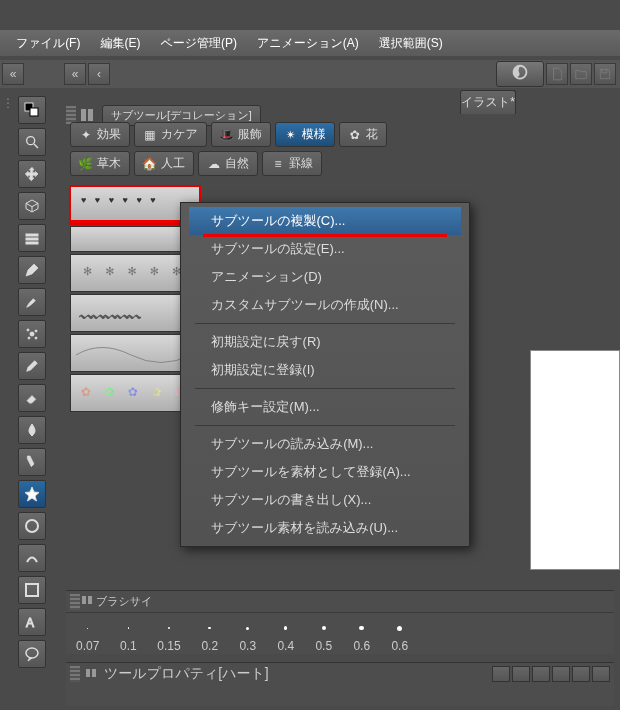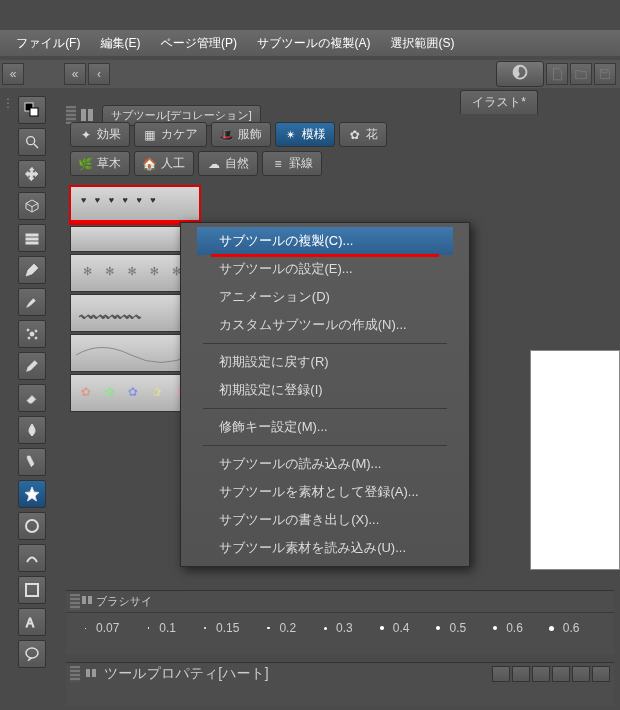--- a/index.html
+++ b/index.html
@@ -12,21 +12,21 @@
   
   .navstrip { position: absolute; top: 60px; left: 0; right: 0; height: 28px; background: #555; display: flex; align-items: center; }
   .nav-btn { width: 22px; height: 22px; background: linear-gradient(#6a6a6a,#555); border:1px solid #3a3a3a; margin-left:2px; display:flex; align-items:center; justify-content:center; color:#ccc; }
   .right-cluster { position:absolute; right:4px; top:0; display:flex; align-items:center; gap:2px; height:100%; }
   .logo-box { width:48px; height:26px; background:linear-gradient(#777,#555); border:1px solid #333; border-radius:3px; display:flex; align-items:center; justify-content:center; }
   .logo-box svg { fill:#ccc; }
   .tool-btn { width:22px; height:22px; background:linear-gradient(#6a6a6a,#555); border:1px solid #3a3a3a; display:flex; align-items:center; justify-content:center; }
 
   
   .tabstrip { position:absolute; top:90px; right:0; width:160px; height:24px; display:flex; align-items:center; }
-  .tab { background: linear-gradient(#666,#555); border:1px solid #333; border-bottom:none; padding:3px 11px; color:#ddd; border-radius:3px 3px 0 0; }
+  .tab { background: linear-gradient(#666,#555); border:1px solid #333; border-bottom:none; padding:3px 0; color:#ddd; border-radius:3px 3px 0 0; }
 
   
   .tool-col { position:absolute; top:90px; left:6px; width:52px; display:flex; flex-direction:column; gap:4px; padding-top:6px; }
   .tool-col .tbtn { width:28px; height:28px; background:linear-gradient(#6a6a6a,#555); border:1px solid #333; border-radius:2px; display:flex; align-items:center; justify-content:center; margin-left:12px; }
   .tool-col .tbtn.selected { background:linear-gradient(#2a6aa0,#1a4a7a); }
   .tool-col .tbtn svg { fill:#ddd; stroke:#ddd; }
 
   
   .left-edge { position:absolute; top:90px; left:2px; width:14px; display:flex; flex-direction:column; gap:8px; padding-top:6px; }
   .edge-dot { width:12px; height:12px; display:flex; justify-content:center; color:#888; }
@@ -43,32 +43,32 @@
   .cat-btn.sel { background:linear-gradient(#2f6fa6,#1d4d78); color:#fff; }
   .cat-icon { width:14px; height:14px; display:inline-flex; align-items:center; justify-content:center; }
 
   
   .brush-list { position:absolute; top:186px; left:70px; width:130px; display:flex; flex-direction:column; gap:2px; }
   .brush-item { height:38px; background:linear-gradient(#d8d8d8,#b0b0b0); border:1px solid #333; position:relative; overflow:hidden; }
   .brush-item.sel { outline:2px solid #e00000; outline-offset:-1px; }
   .brush-item .redline { position:absolute; left:0; right:0; bottom:0; height:3px; background:#e00; }
 
   
-  .ctx { position:absolute; top:222px; left:180px; width:290px; background:linear-gradient(#5b5b5b,#525252); border:1px solid #2a2a2a; box-shadow:3px 3px 10px rgba(0,0,0,.6); padding:4px 16px; }
+  .ctx { position:absolute; top:202px; left:180px; width:290px; background:linear-gradient(#5b5b5b,#525252); border:1px solid #2a2a2a; box-shadow:3px 3px 10px rgba(0,0,0,.6); padding:4px 8px; }
   .ctx-item { padding:5px 22px; color:#ddd; font-size:13px; cursor:default; position:relative; }
   .ctx-item.sel { background:linear-gradient(#3f79ad,#2d5d8d); color:#fff; }
   .ctx-item.sel::after { content:""; position:absolute; left:14px; right:14px; bottom:-2px; height:3px; background:#e00; }
   .ctx-sep { height:1px; background:#3a3a3a; margin:4px 6px; }
 
   
   .size-panel { position:absolute; bottom:56px; left:66px; right:6px; height:64px; background:#4d4d4d; border-top:1px solid #333; }
   .size-head { display:flex; align-items:center; gap:0; padding:2px 4px; border-bottom:1px solid #3a3a3a; }
   .size-head .grip { width:10px; height:16px; background:repeating-linear-gradient(#777 0 2px,#555 2px 4px); }
   .size-row { display:flex; gap:20px; padding:6px 10px; align-items:flex-end; }
-  .size-cell { display:flex; flex-direction:row; align-items:center; gap:2px; color:#ccc; font-size:10px; }
+  .size-cell { display:flex; flex-direction:column; align-items:center; gap:2px; color:#ccc; font-size:10px; }
   .dot-prev { width:18px; height:18px; display:flex; align-items:center; justify-content:center; }
   .dot-prev span { border-radius:50%; background:#fff; display:block; }
 
   
   .prop-panel { position:absolute; bottom:4px; left:66px; right:6px; height:44px; background:#4d4d4d; border-top:1px solid #333; }
   .prop-head { display:flex; align-items:center; gap:4px; padding:2px 4px; }
   .prop-head .grip { width:10px; height:16px; background:repeating-linear-gradient(#777 0 2px,#555 2px 4px); }
   .mini-icons { display:flex; gap:2px; margin-left:auto; }
   .mini-btn { width:18px; height:16px; background:linear-gradient(#666,#555); border:1px solid #333; }
 
@@ -80,21 +80,21 @@
   .leaf::before { content:"〰〰〰〰〰"; position:absolute; top:10px; left:8px; font-size:14px; color:#555; letter-spacing:-2px; }
   .flowers::before { content:"✿ ✿ ✿ ✿ ✿"; position:absolute; top:10px; left:10px; font-size:12px; letter-spacing:5px; background:linear-gradient(90deg,#e88,#8e8,#88e,#ee8,#e8e); -webkit-background-clip:text; color:transparent; }
 </style>
 </head>
 <body>
 
 <div class="menubar">
   <div class="menubar-item">ファイル(F)</div>
   <div class="menubar-item">編集(E)</div>
   <div class="menubar-item">ページ管理(P)</div>
-  <div class="menubar-item">サブツールの複製(A)</div>
+  <div class="menubar-item">アニメーション(A)</div>
   <div class="menubar-item">選択範囲(S)</div>
 </div>
 
 <div class="navstrip">
   <div class="nav-btn">«</div>
   <div class="nav-btn" style="margin-left:40px">«</div>
   <div class="nav-btn">‹</div>
   <div class="right-cluster">
     <div class="logo-box">
       <svg width="22" height="22" viewBox="0 0 24 24">

